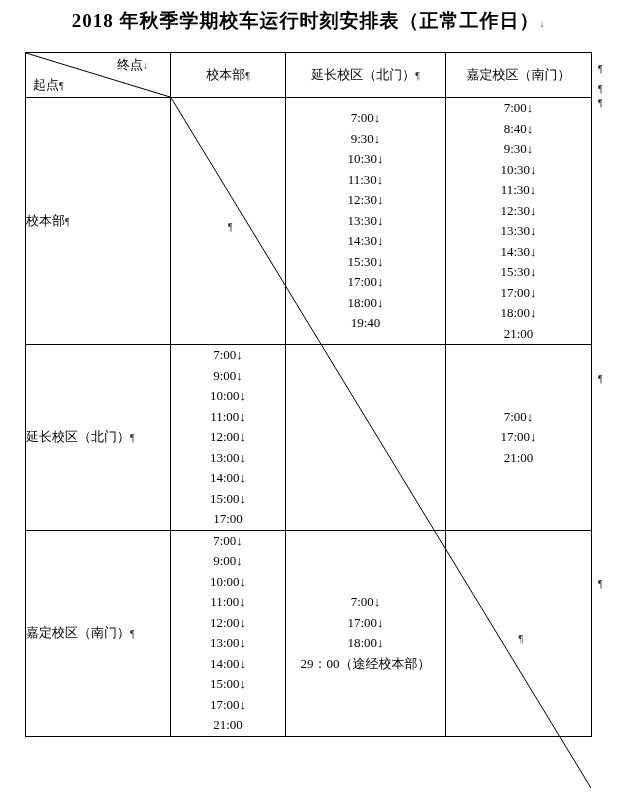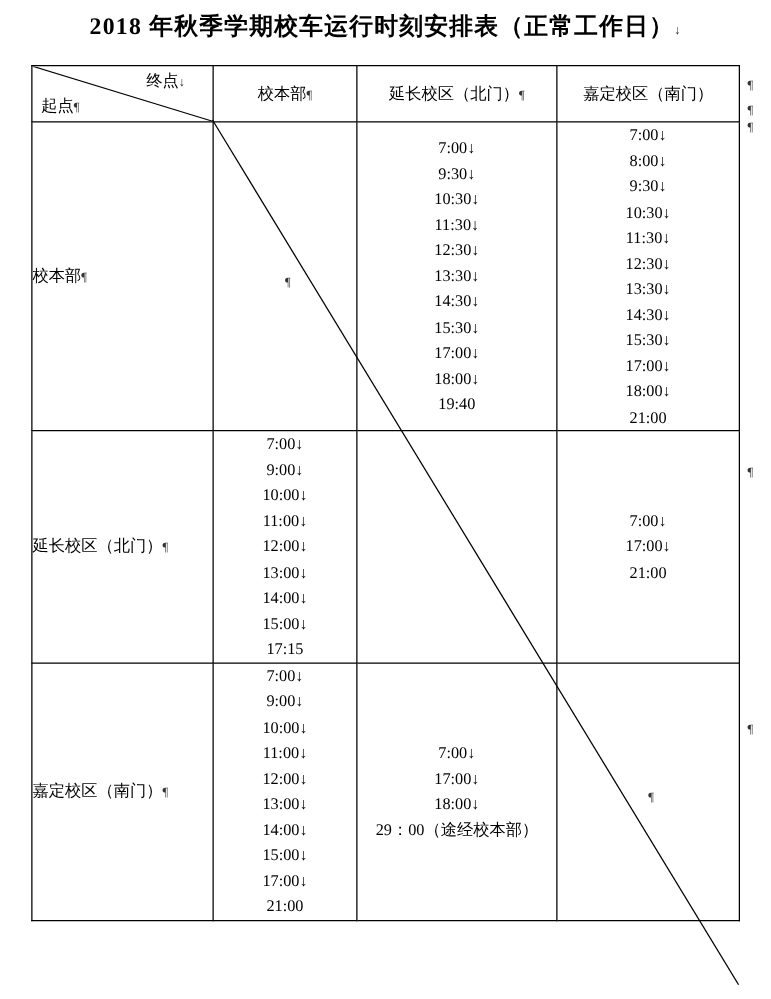--- a/index.html
+++ b/index.html
@@ -181,21 +181,21 @@
           <span class="t">12:30↓</span>
           <span class="t">13:30↓</span>
           <span class="t">14:30↓</span>
           <span class="t">15:30↓</span>
           <span class="t">17:00↓</span>
           <span class="t">18:00↓</span>
           <span class="t">19:40</span>
         </td>
         <td class="times">
           <span class="t">7:00↓</span>
-          <span class="t">8:00↓</span>
+          <span class="t">8:40↓</span>
           <span class="t">9:30↓</span>
           <span class="t">10:30↓</span>
           <span class="t">11:30↓</span>
           <span class="t">12:30↓</span>
           <span class="t">13:30↓</span>
           <span class="t">14:30↓</span>
           <span class="t">15:30↓</span>
           <span class="t">17:00↓</span>
           <span class="t">18:00↓</span>
           <span class="t">21:00</span>
@@ -208,21 +208,21 @@
         </td>
         <td class="times">
           <span class="t">7:00↓</span>
           <span class="t">9:00↓</span>
           <span class="t">10:00↓</span>
           <span class="t">11:00↓</span>
           <span class="t">12:00↓</span>
           <span class="t">13:00↓</span>
           <span class="t">14:00↓</span>
           <span class="t">15:00↓</span>
-          <span class="t">17:15</span>
+          <span class="t">17:00</span>
         </td>
         <td class="empty-cell"></td>
         <td class="times">
           <span class="t">7:00↓</span>
           <span class="t">17:00↓</span>
           <span class="t">21:00</span>
         </td>
       </tr>
 
       <tr>

